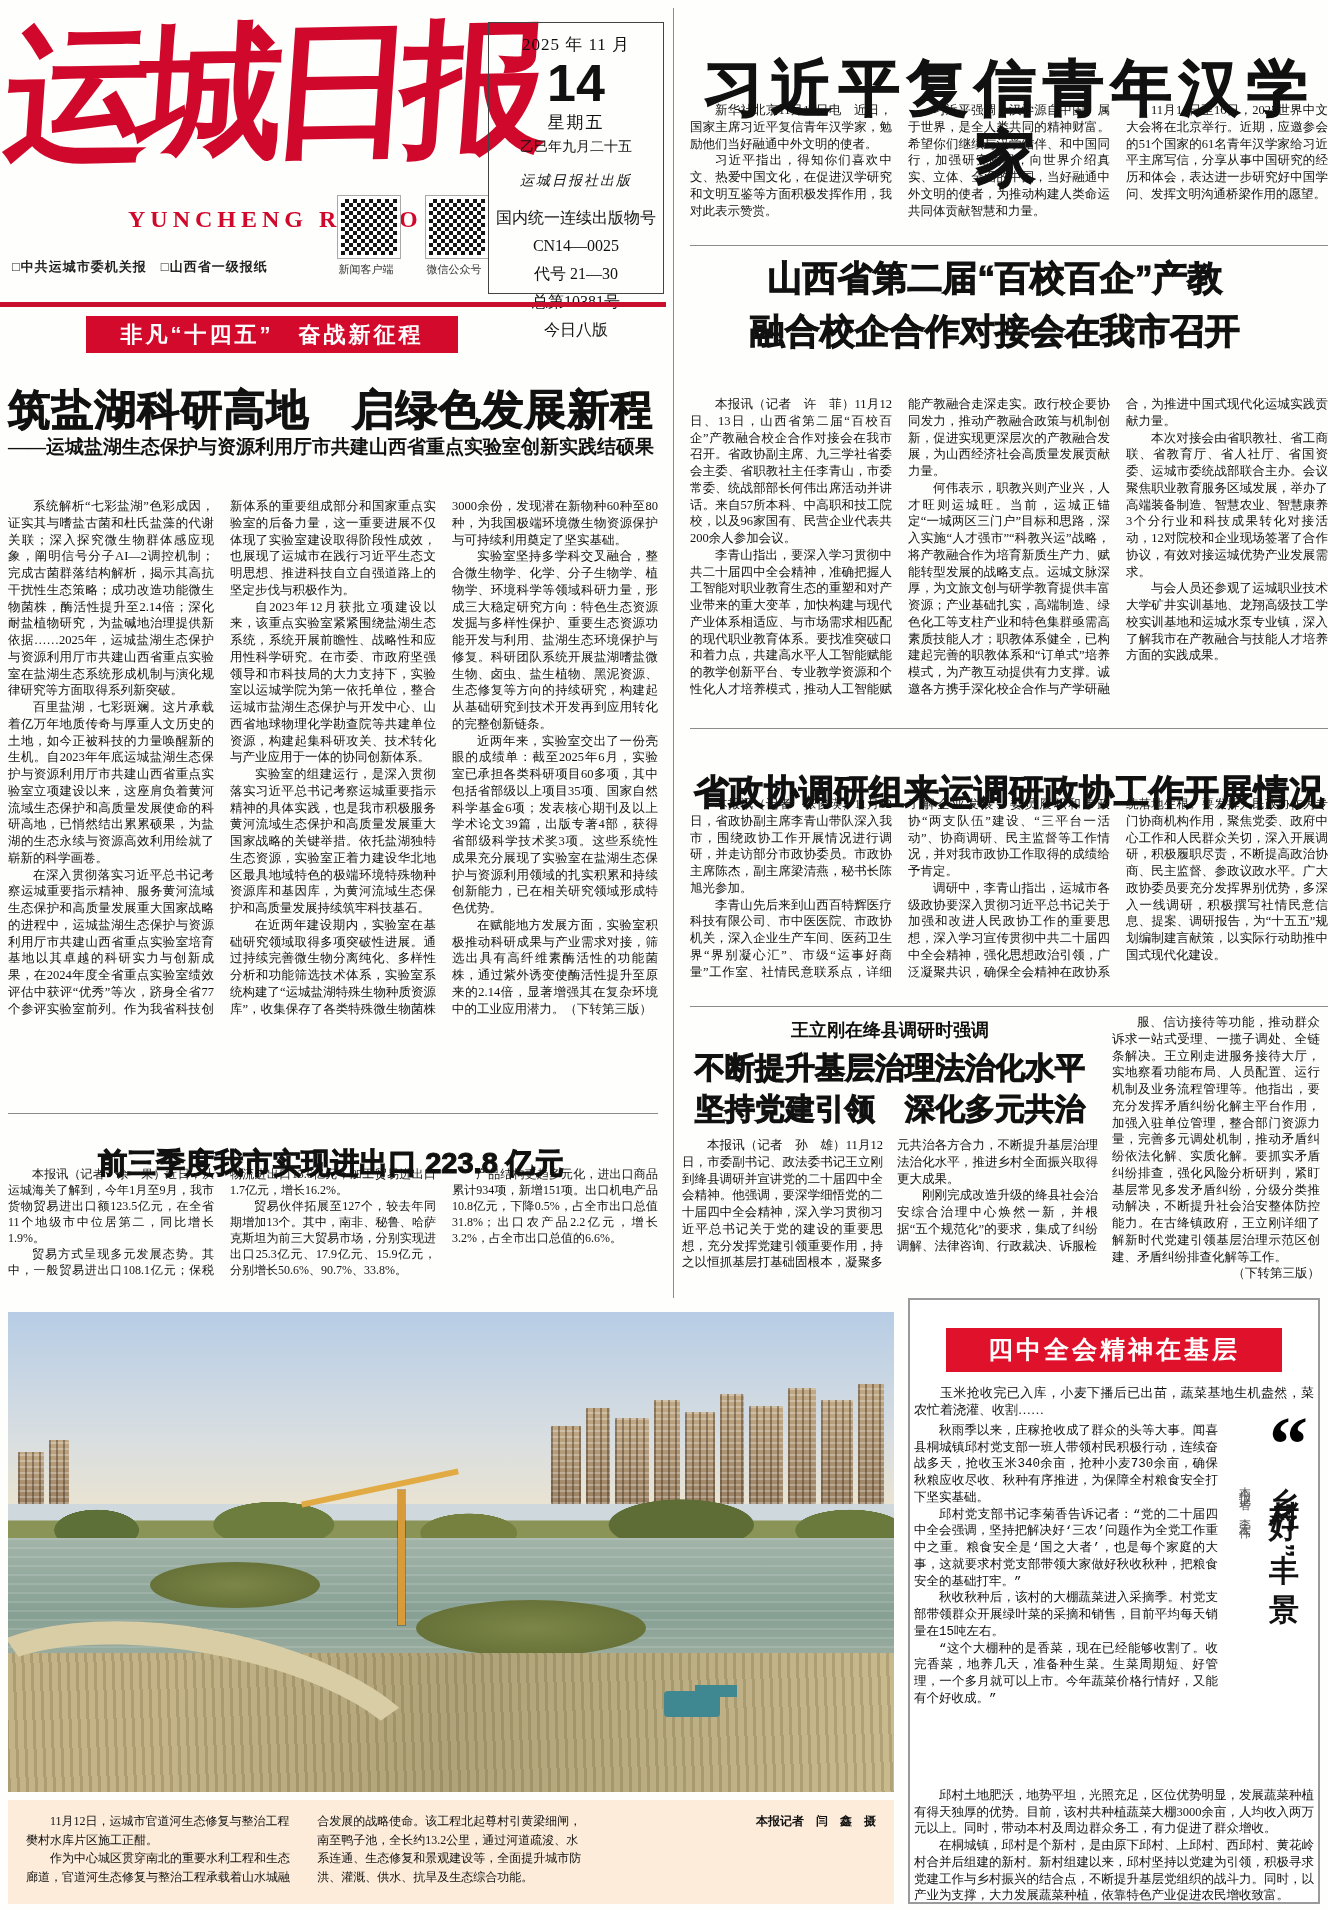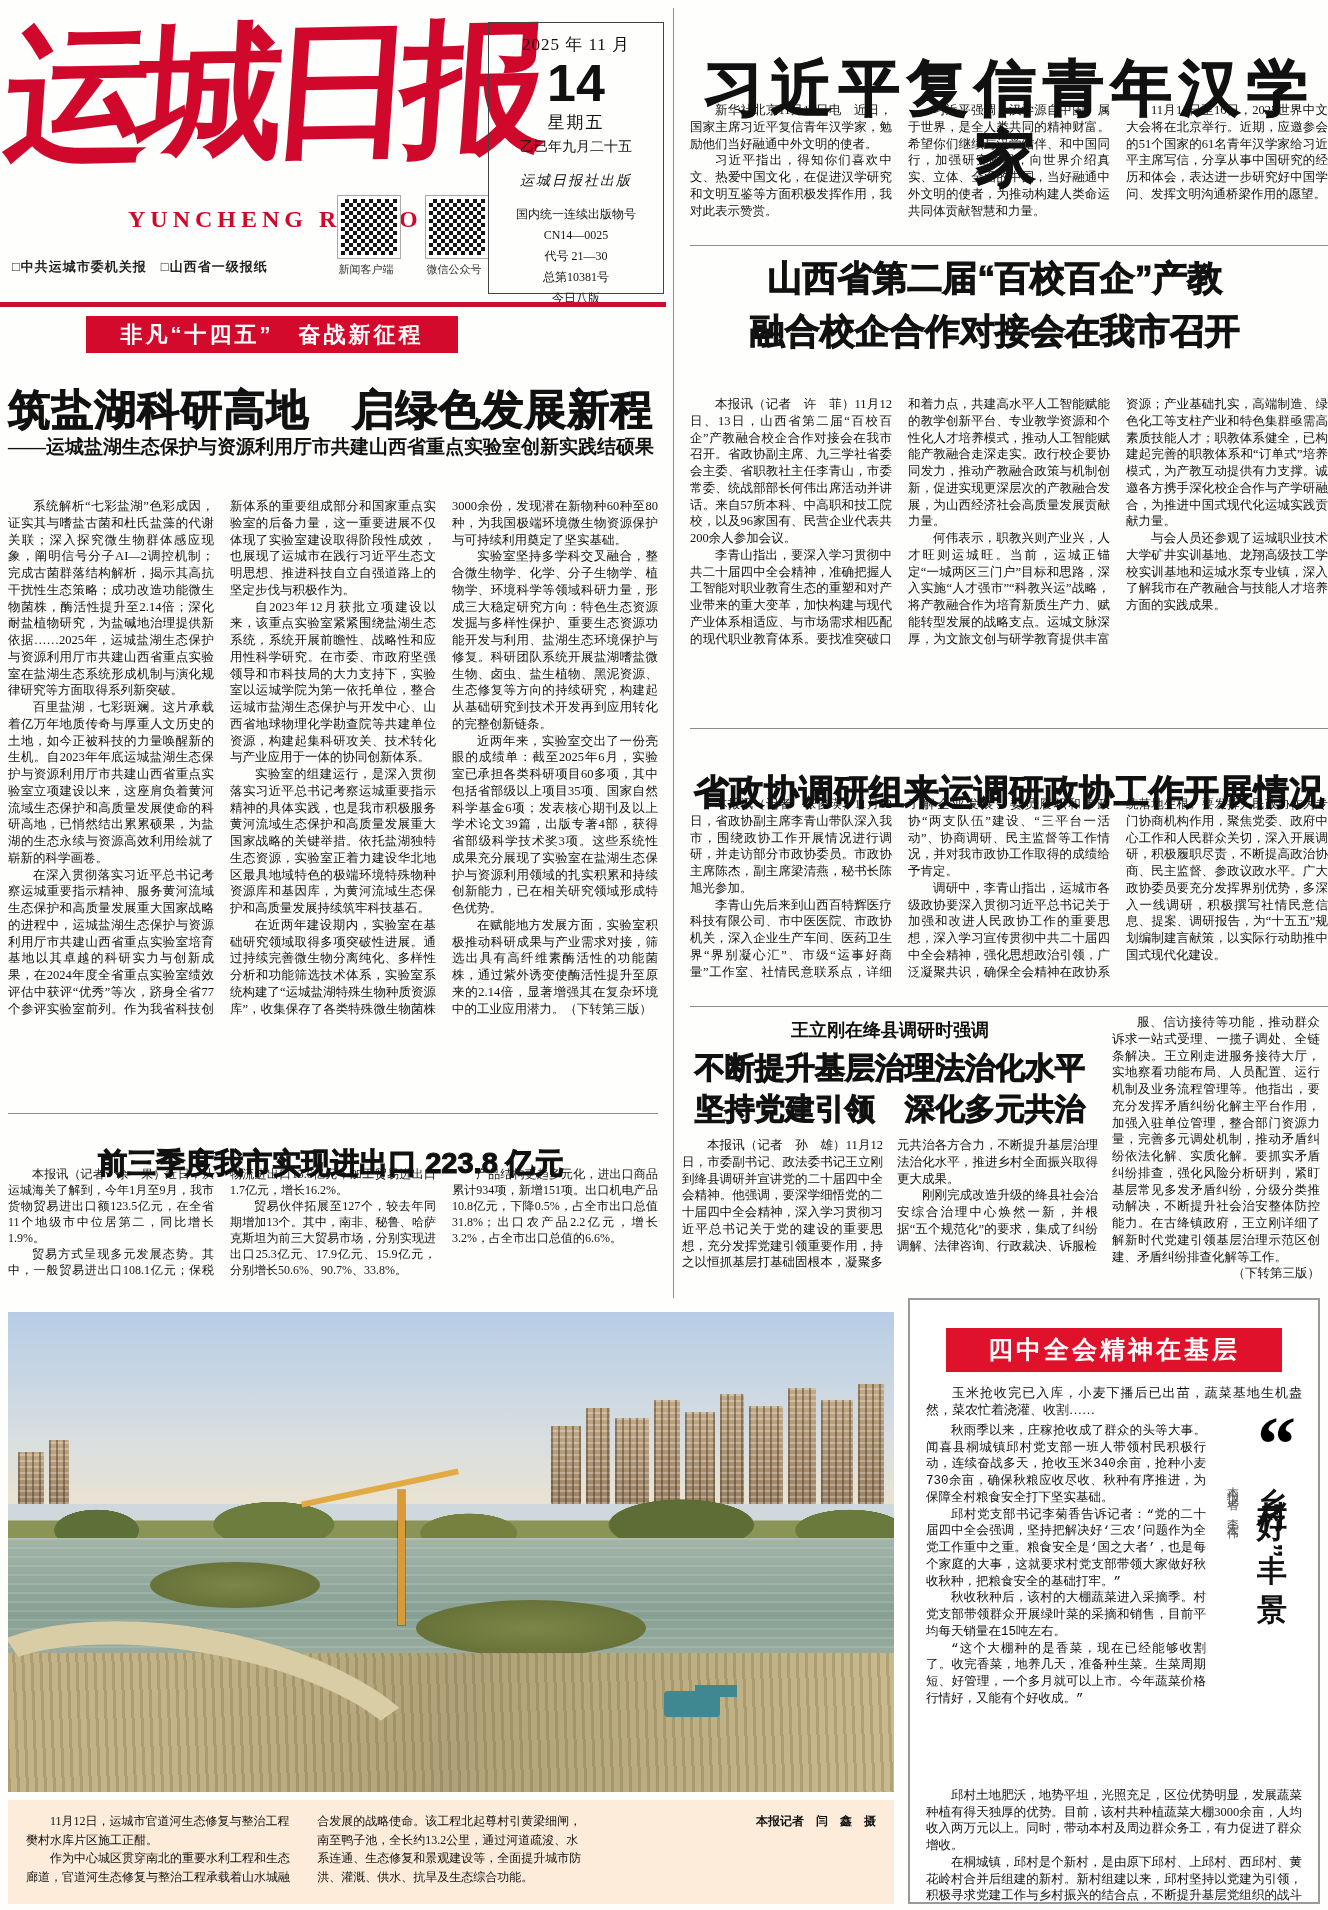--- a/index.html
+++ b/index.html
@@ -27,21 +27,21 @@
   .qr{position:absolute;width:56px;height:56px;top:196px;border:3px solid #fff;outline:1px solid #aaa;
       background:repeating-conic-gradient(#141414 0% 25%,#fff 0% 50%);background-size:8px 8px;}
   .qr-label{position:absolute;top:262px;width:70px;text-align:center;font-size:11px;color:#333;}
   .datebox{position:absolute;left:488px;top:22px;width:176px;height:272px;border:1px solid #444;
            text-align:center;box-sizing:border-box;padding-top:10px;}
   .db-ym{font-size:17px;letter-spacing:1px;}
   .db-day{font-size:52px;font-weight:bold;line-height:1.05;font-family:"Liberation Sans",sans-serif;}
   .db-week{font-size:17px;letter-spacing:2px;}
   .db-lunar{font-size:14px;margin-top:4px;}
   .db-pub{font-size:14px;font-style:italic;margin-top:16px;letter-spacing:2px;}
-  .db-small{font-size:12px;line-height:1.75;margin-top:14px;}
+  .db-small{font-size:16px;line-height:1.75;margin-top:14px;}
   .redline{position:absolute;left:0;top:302px;width:666px;height:5px;background:#c8102e;}
 
   
   .h-xi{left:690px;top:12px;width:638px;font-size:61px;letter-spacing:7px;line-height:1.15;}
   .h-expo{left:676px;top:252px;width:638px;font-size:35px;line-height:1.5;}
   .h-cppcc{left:690px;top:740px;width:638px;font-size:35px;line-height:1.3;}
   .h-salt{left:4px;top:358px;width:654px;font-size:42px;letter-spacing:1px;margin-top:24px;}
   .h-trade{left:4px;top:1120px;width:654px;font-size:29px;}
   .kicker-banner{position:absolute;left:86px;top:316px;width:372px;height:37px;line-height:37px;
                  background:#d40a2d;color:#fff;font-size:22px;font-weight:bold;text-align:center;letter-spacing:3px;}
@@ -88,21 +88,21 @@
 
   
   .caption{position:absolute;left:8px;top:1800px;width:886px;height:104px;background:#fcecd9;
            box-sizing:border-box;padding:12px 18px;}
   .caption .cols-3{column-gap:24px;font-size:12px;line-height:1.55;height:80px;}
   .caption p{margin:0;text-indent:2em;}
   .caption .credit{text-indent:0;text-align:right;font-weight:bold;}
 
   
   .gbox{position:absolute;left:908px;top:1298px;width:412px;height:606px;border:2px solid #9a9a9a;
-        box-sizing:border-box;padding:12px 16px;overflow:hidden;background:#fff;}
+        box-sizing:border-box;padding:12px 4px;overflow:hidden;background:#fff;}
   .gbanner{width:336px;height:44px;line-height:44px;margin:16px auto 12px;background:#e0122b;color:#fff;
            font-size:25px;font-weight:bold;text-align:center;letter-spacing:3px;}
   .g-lead{font-size:13px;}
   .g-row{display:flex;gap:8px;margin-top:4px;}
   .g-main{flex:1;font-family:Liberation Mono, monospace;}
   .g-side{width:88px;position:relative;}
   .gquote{font-size:78px;line-height:.55;font-weight:bold;text-align:right;padding-right:6px;height:34px;color:#000;}
   .vert-wrap{writing-mode:vertical-rl;height:318px;margin:6px auto 0;}
   .vtitle{font-size:30px;font-weight:900;letter-spacing:13px;margin:0 0 0 10px;}
   .vbyline{font-size:12px;color:#555;letter-spacing:4px;margin-top:14px;}
@@ -149,20 +149,21 @@
   <div class="hdiv" style="left:690px;top:245px;width:638px;"></div>
 
   <div class="abs ctr hei ultra h-expo">
     <div>山西省第二届“百校百企”产教</div>
     <div>融合校企合作对接会在我市召开</div>
   </div>
   <div class="abs body-text cols-3" style="left:690px;top:396px;width:638px;height:328px;">
       <p>本报讯（记者　许　菲）11月12日、13日，山西省第二届“百校百企”产教融合校企合作对接会在我市召开。省政协副主席、九三学社省委会主委、省职教社主任李青山，市委常委、统战部部长何伟出席活动并讲话。来自57所本科、中高职和技工院校，以及96家国有、民营企业代表共200余人参加会议。</p>
       <p>李青山指出，要深入学习贯彻中共二十届四中全会精神，准确把握人工智能对职业教育生态的重塑和对产业带来的重大变革，加快构建与现代产业体系相适应、与市场需求相匹配的现代职业教育体系。要找准突破口和着力点，共建高水平人工智能赋能的教学创新平台、专业教学资源和个性化人才培养模式，推动人工智能赋能产教融合走深走实。政行校企要协同发力，推动产教融合政策与机制创新，促进实现更深层次的产教融合发展，为山西经济社会高质量发展贡献力量。</p>
       <p>何伟表示，职教兴则产业兴，人才旺则运城旺。当前，运城正锚定“一城两区三门户”目标和思路，深入实施“人才强市”“科教兴运”战略，将产教融合作为培育新质生产力、赋能转型发展的战略支点。运城文脉深厚，为文旅文创与研学教育提供丰富资源；产业基础扎实，高端制造、绿色化工等支柱产业和特色集群亟需高素质技能人才；职教体系健全，已构建起完善的职教体系和“订单式”培养模式，为产教互动提供有力支撑。诚邀各方携手深化校企合作与产学研融合，为推进中国式现代化运城实践贡献力量。</p>
+      <p>本次对接会由省职教社、省工商联、省教育厅、省人社厅、省国资委、运城市委统战部联合主办。会议聚焦职业教育服务区域发展，举办了高端装备制造、智慧农业、智慧康养3个分行业和科技成果转化对接活动，12对院校和企业现场签署了合作协议，有效对接运城优势产业发展需求。</p>
       <p>与会人员还参观了运城职业技术大学矿井实训基地、龙翔高级技工学校实训基地和运城水泵专业镇，深入了解我市在产教融合与技能人才培养方面的实践成果。</p>
     </div>
   <div class="hdiv" style="left:690px;top:728px;width:638px;"></div>
 
   <h2 class="abs ctr hei ultra h-cppcc">省政协调研组来运调研政协工作开展情况</h2>
   <div class="abs body-text cols-3" style="left:690px;top:796px;width:638px;height:206px;">
       <p>本报讯（记者　张俊瑛）11月12日，省政协副主席李青山带队深入我市，围绕政协工作开展情况进行调研，并走访部分市政协委员。市政协主席陈杰，副主席梁清燕，秘书长陈旭光参加。</p>
       <p>李青山先后来到山西百特辉医疗科技有限公司、市中医医院、市政协机关，深入企业生产车间、医药卫生界“界别凝心汇”、市级“运事好商量”工作室、社情民意联系点，详细了解企业发展、委员履职和市政协“两支队伍”建设、“三平台一活动”、协商调研、民主监督等工作情况，并对我市政协工作取得的成绩给予肯定。</p>
       <p>调研中，李青山指出，运城市各级政协要深入贯彻习近平总书记关于加强和改进人民政协工作的重要思想，深入学习宣传贯彻中共二十届四中全会精神，强化思想政治引领，广泛凝聚共识，确保全会精神在政协系统落地生根。要发挥人民政协作为专门协商机构作用，聚焦党委、政府中心工作和人民群众关切，深入开展调研，积极履职尽责，不断提高政治协商、民主监督、参政议政水平。广大政协委员要充分发挥界别优势，多深入一线调研，积极撰写社情民意信息、提案、调研报告，为“十五五”规划编制建言献策，以实际行动助推中国式现代化建设。</p>
     </div>

